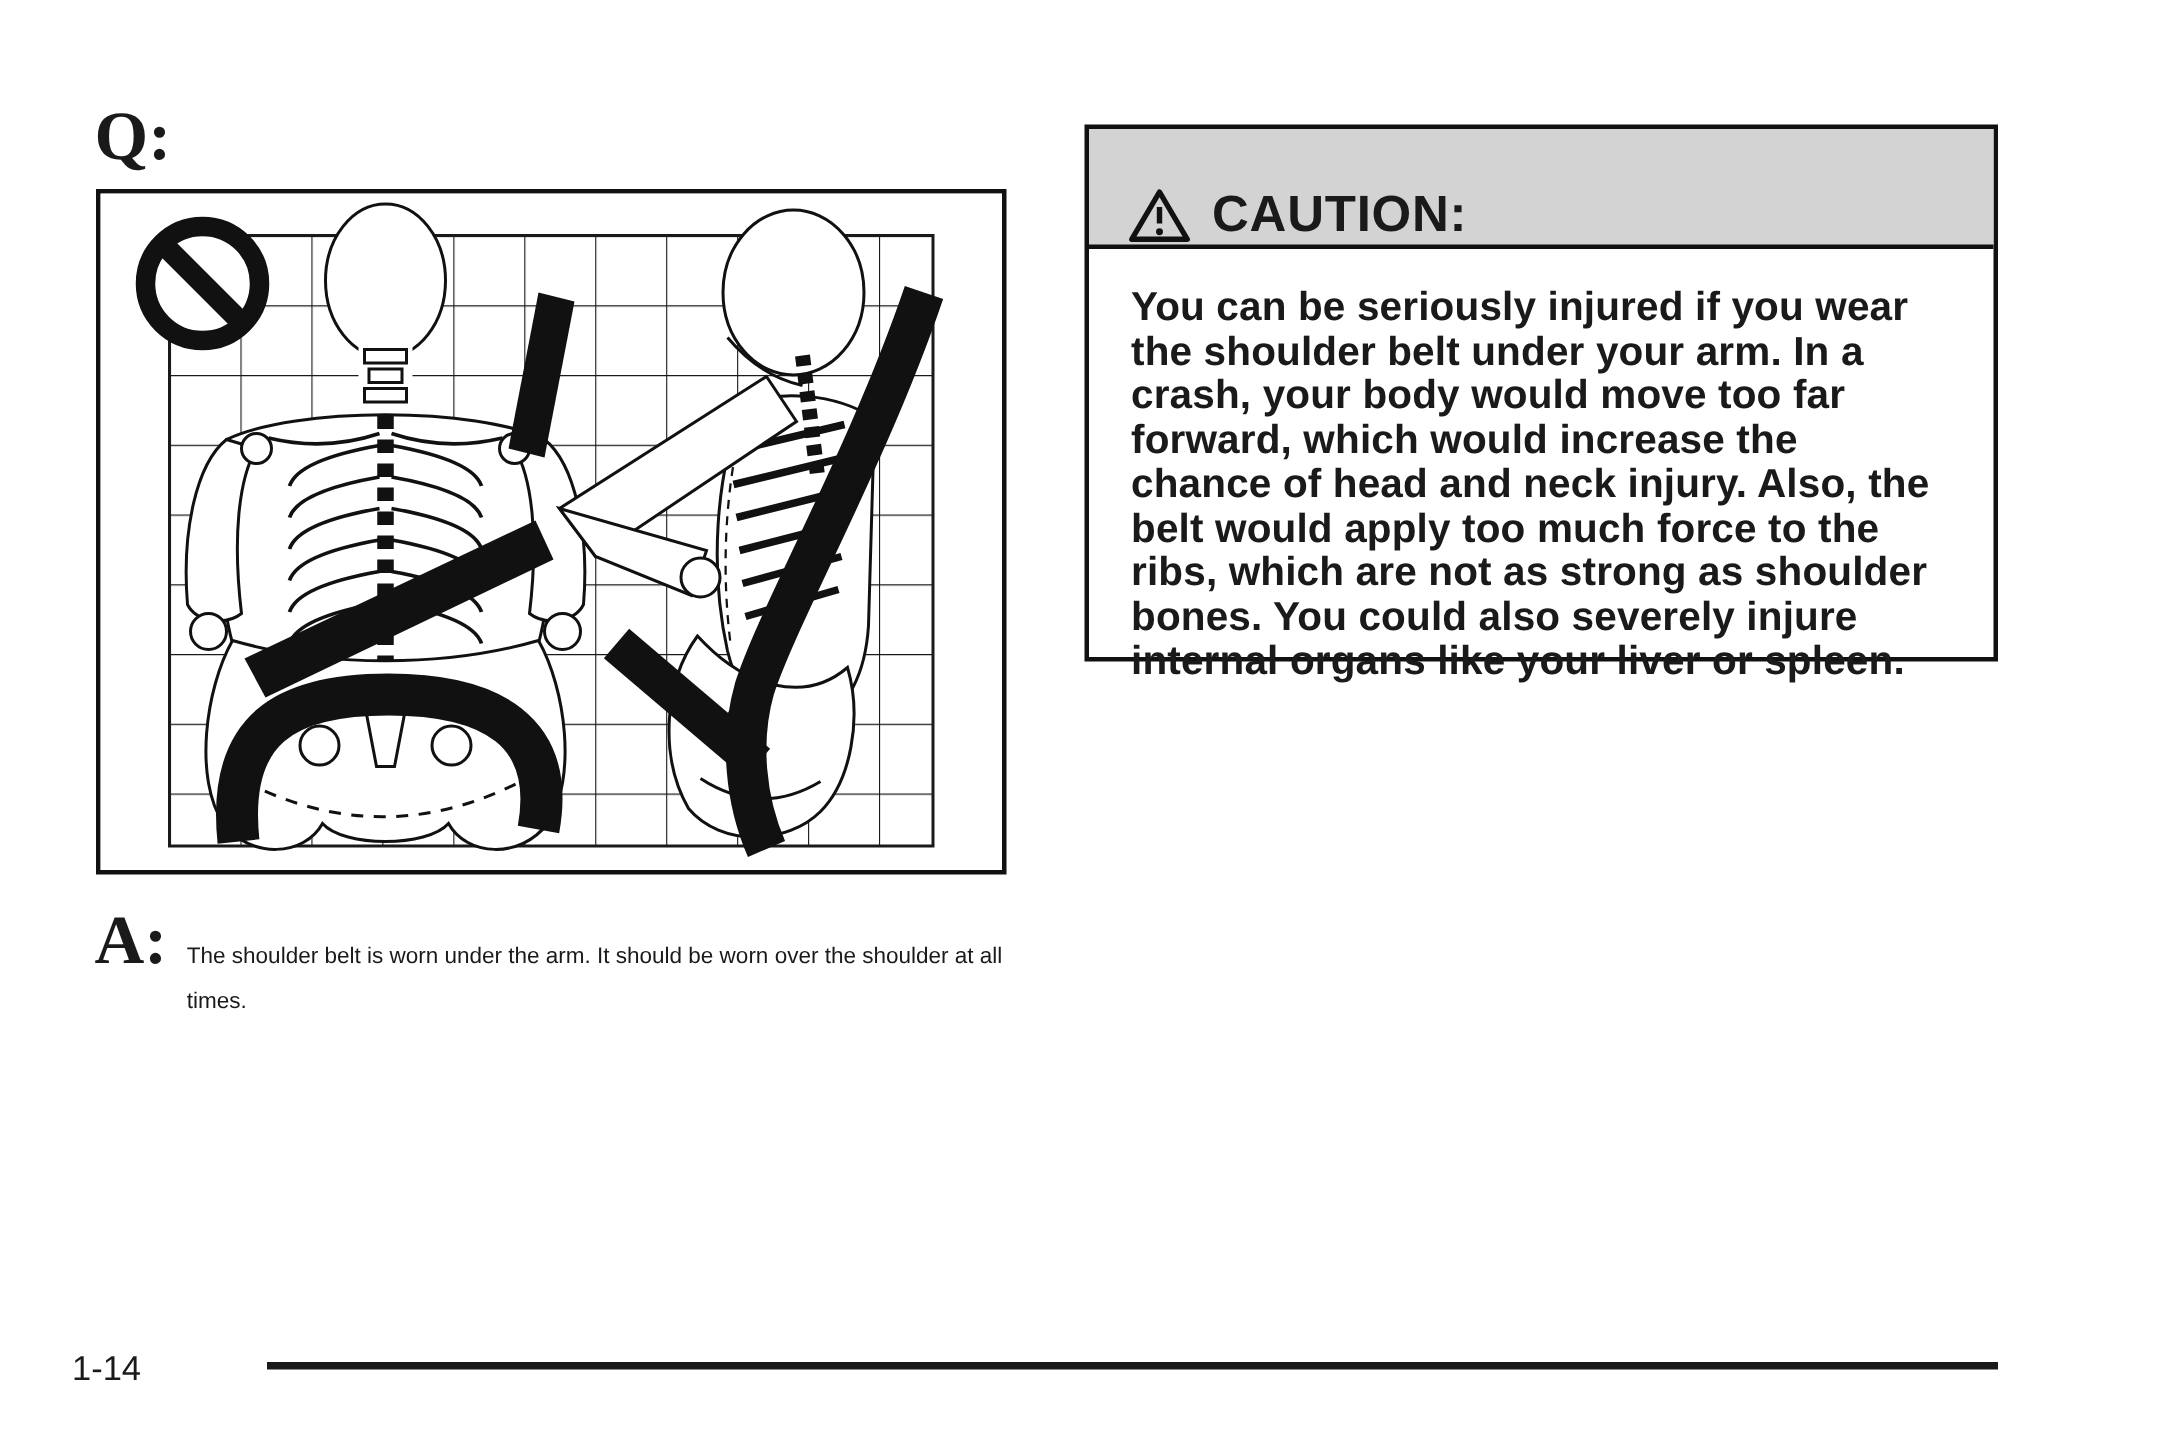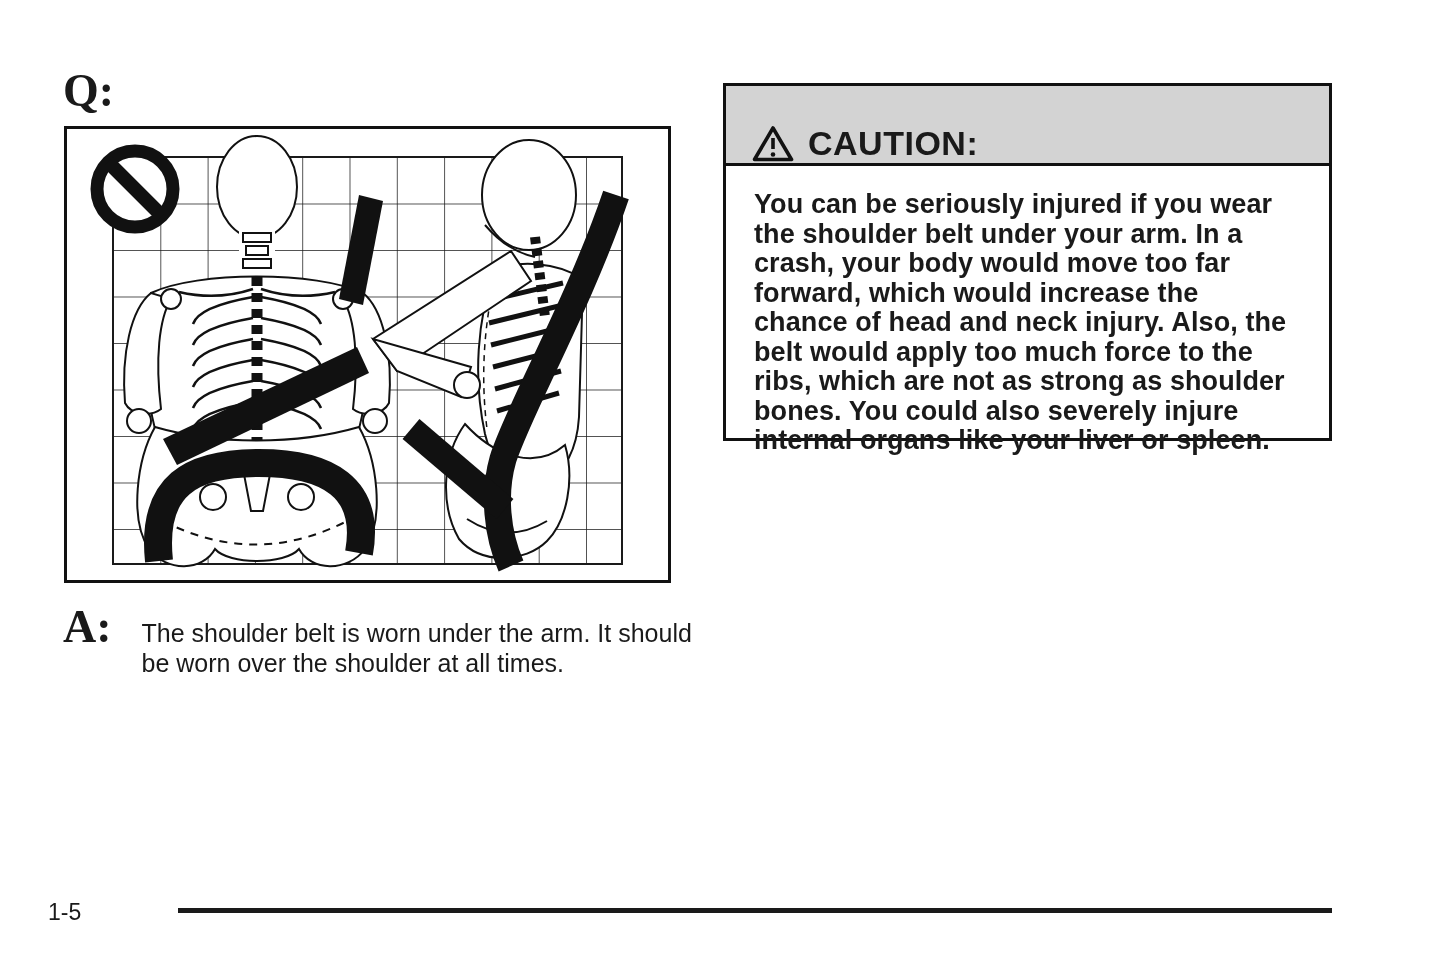--- a/index.html
+++ b/index.html
@@ -26,21 +26,21 @@
     height:80px;background:#d3d3d3;border-bottom:3px solid #111;
     display:flex;align-items:flex-end;padding-left:26px;box-sizing:border-box;
   }
   .caution-title{font-weight:bold;font-size:34px;letter-spacing:0.5px;margin-left:14px;}
   .caution-body{
     padding:24px 28px 0 28px;font-weight:bold;font-size:27px;line-height:29.5px;
     width:540px;box-sizing:content-box;letter-spacing:0.1px;
   }
   
   .a-row{position:absolute;left:63px;top:604px;display:flex;align-items:baseline;}
-  .a-text{font-size:25px;line-height:30px;margin-left:30px;width:556px;}
+  .a-text{font-size:15px;line-height:30px;margin-left:13px;width:556px;}
   
   .page-number{position:absolute;left:48px;top:899px;font-size:23px;}
   .footer-rule{position:absolute;left:178px;top:908px;width:1154px;height:5px;background:#1a1a1a;}
 </style>
 </head>
 <body>
 
 <div id="page">
 
   <div class="q-row">
@@ -148,16 +148,16 @@
       <span class="caution-title">CAUTION:</span>
     </div>
     <div class="caution-body">You can be seriously injured if you wear the shoulder belt under your arm. In a crash, your body would move too far forward, which would increase the chance of head and neck injury. Also, the belt would apply too much force to the ribs, which are not as strong as shoulder bones. You could also severely injure internal organs like your liver or spleen.</div>
   </div>
 
   <div class="a-row">
     <span class="qa-label">A:</span>
     <span class="a-text">The shoulder belt is worn under the arm. It should be worn over the shoulder at all times.</span>
   </div>
 
-  <div class="page-number">1-5</div>
+  <div class="page-number">1-14</div>
   <div class="footer-rule"></div>
 
 </div>
 
 </body></html>

